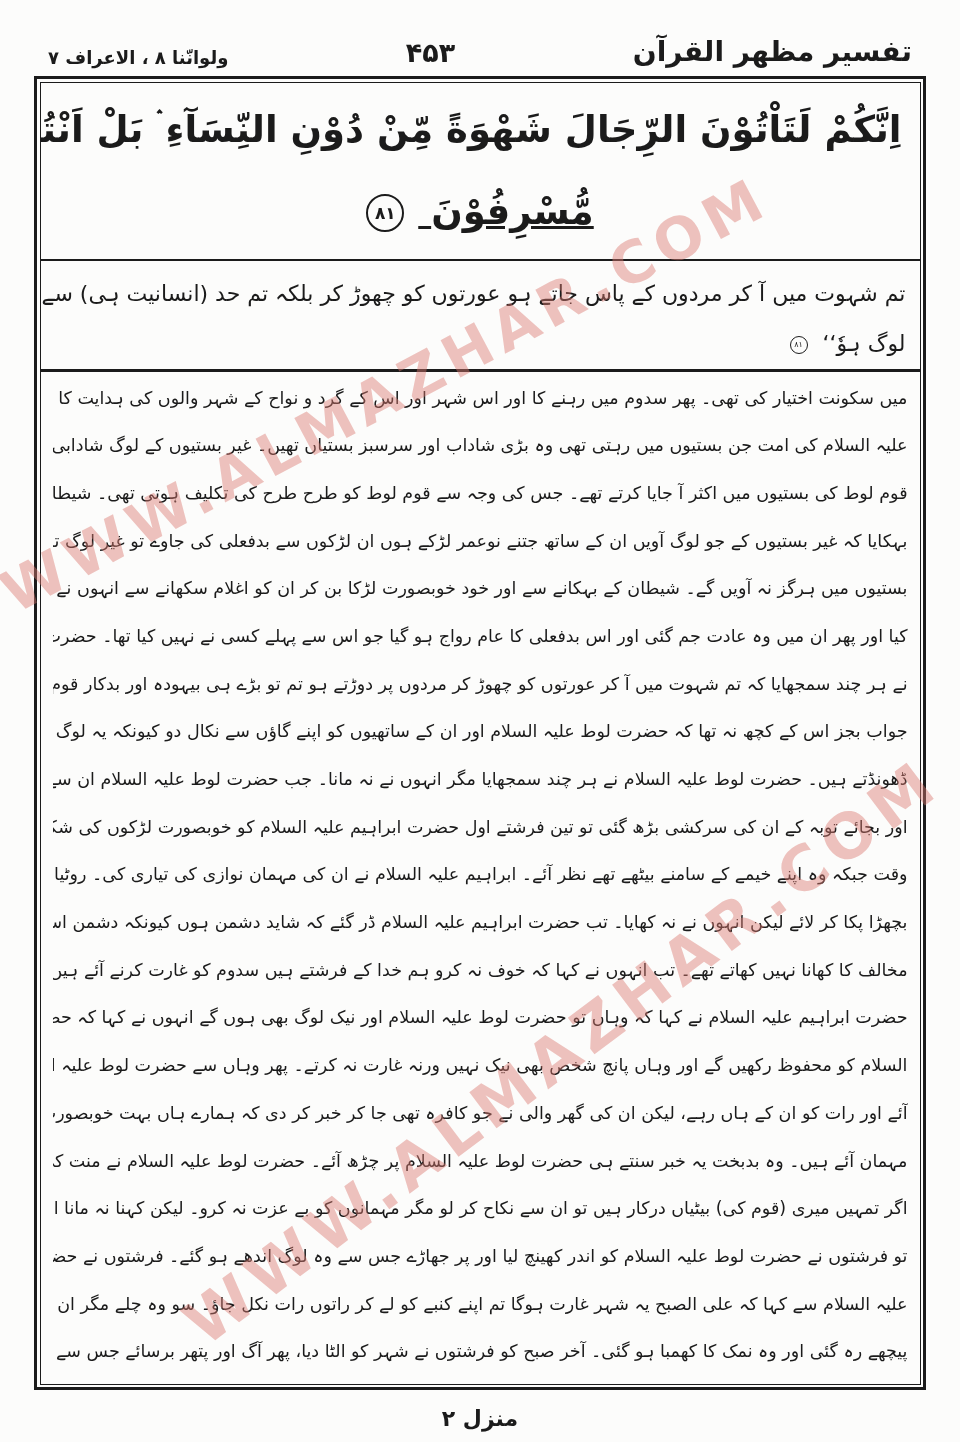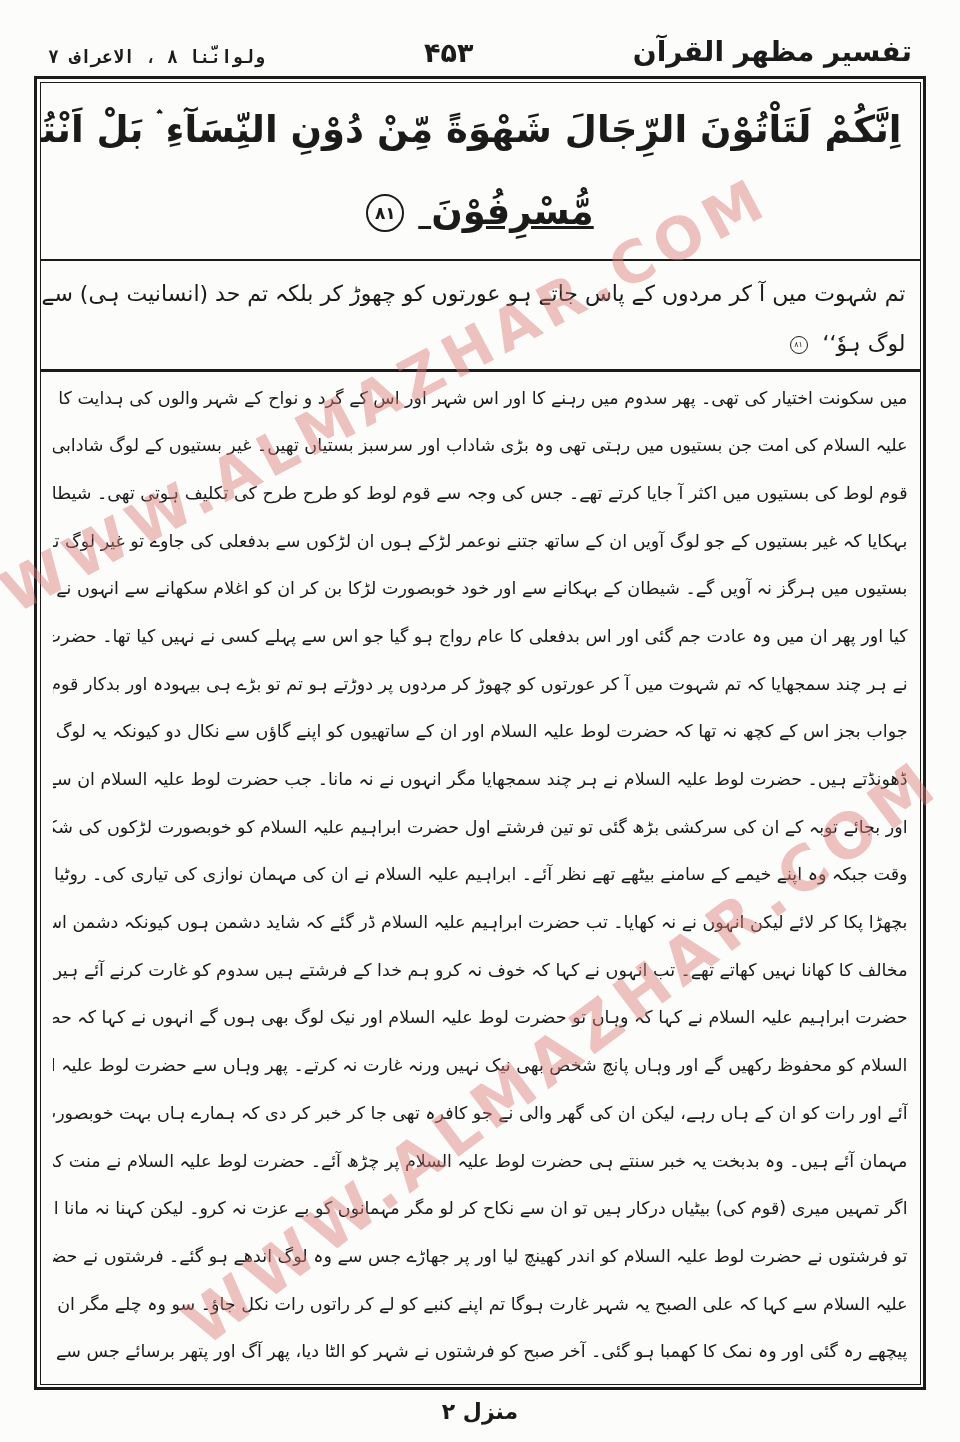--- a/index.html
+++ b/index.html
@@ -16,21 +16,21 @@
   .page-header {
     display: flex;
     flex-direction: row; 
     justify-content: space-between;
     align-items: flex-end;
     padding: 30px 48px 6px 48px;
     height: 74px;
   }
   .book-title { font-size: 28px; font-weight: bold; }
   .page-number { font-size: 27px; font-weight: bold; letter-spacing: 2px; margin-top: 36px; }
-  .juz-info { font-size: 18px; font-weight: bold; font-family: Liberation Mono, monospace; }
+  .juz-info { font-size: 18px; font-weight: bold; }
 
   
   .frame {
     margin: 2px 34px 0 34px;
     height: 1314px;
     border: 3.5px solid #1b1b1b;
     padding: 2.5px;
     background: transparent;
   }
   .frame-inner {
@@ -117,21 +117,21 @@
     direction: rtl;
     text-align: justify;
     text-align-last: justify;
     text-justify: inter-word;
     white-space: nowrap;
     overflow: hidden;
   }
 
   
   .page-footer {
-    margin-top: 9px;
+    margin-top: 16px;
     text-align: center;
     font-size: 22px;
     font-weight: bold;
   }
 
   
   .watermark {
     position: absolute;
     direction: ltr;
     font-family: "DejaVu Sans", sans-serif;

